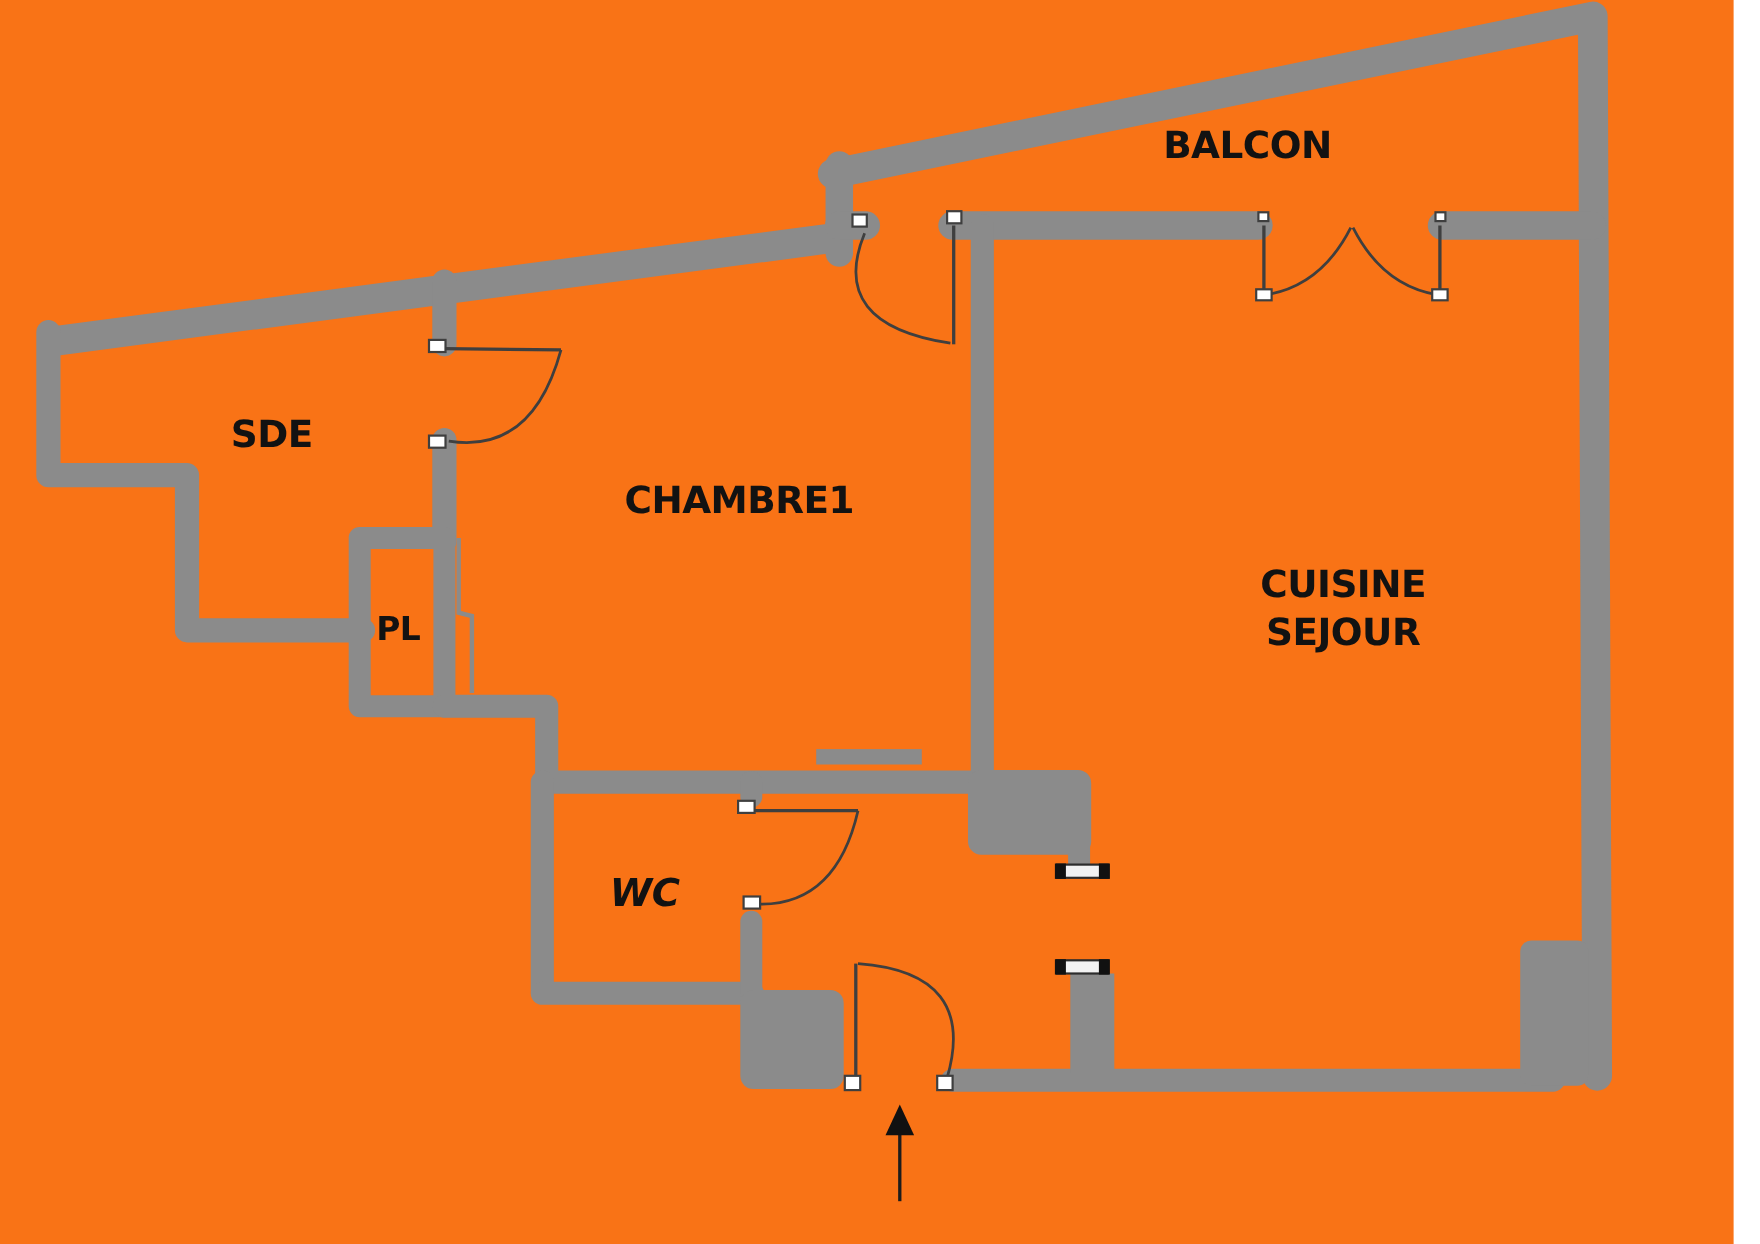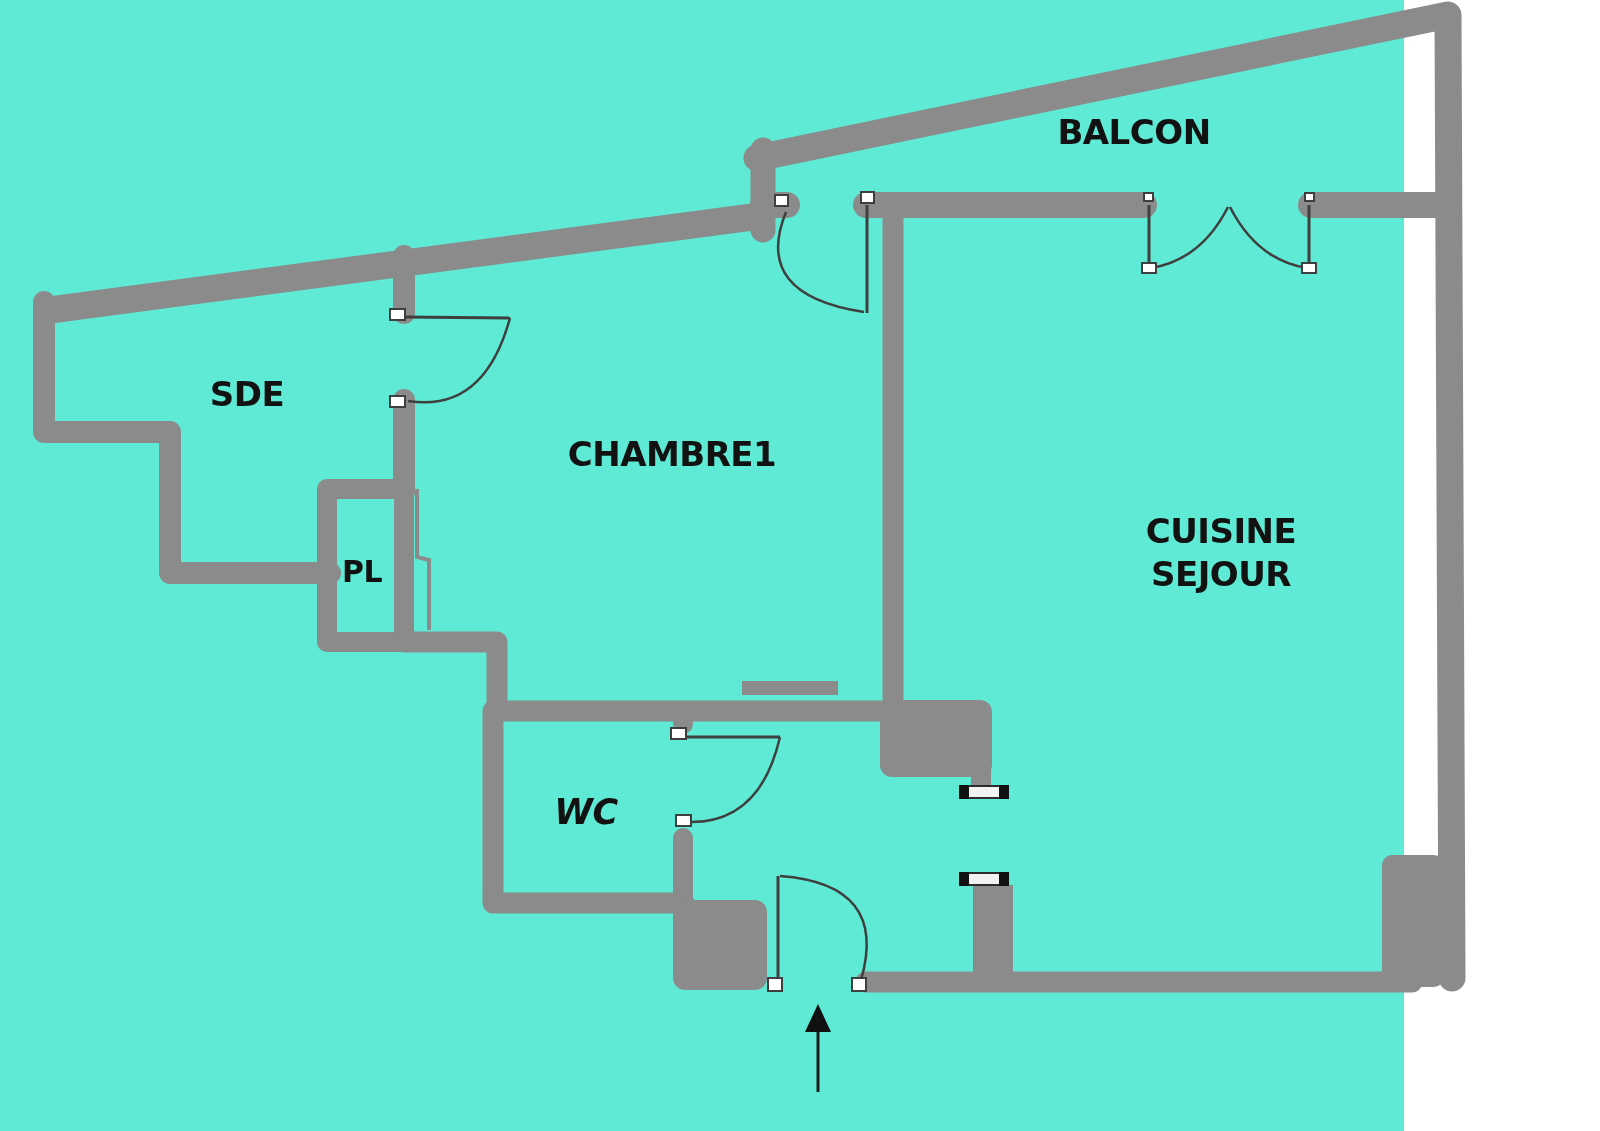--- a/index.html
+++ b/index.html
@@ -2,21 +2,21 @@
 <html style="--wall: #8b8b8b; --stroke: #3f3f3f; --text: #121212;"><head>
 <meta charset="utf-8">
 <style>
   html,body{margin:0;padding:0;background:#ffffff;}
   :root{
     --wall:#8b8b8b;
     --stroke:#3f3f3f;
     --text:#121212;
   }
   .stage{
-    position:relative;width:1404px;height:1131px;background:#5eead4;
+    position:relative;width:1576px;height:1131px;background:#f97316;
     font-family:"DejaVu Sans", sans-serif;
   }
   svg{display:block;}
   .wall{stroke:var(--wall);fill:none;stroke-linecap:round;stroke-linejoin:round;}
   .wallfill{fill:var(--wall);stroke:none;}
   .doorline{stroke:var(--stroke);stroke-width:3;fill:none;}
   .doorarc{stroke:var(--stroke);stroke-width:2.5;fill:none;}
   .hinge{fill:#ffffff;stroke:var(--stroke);stroke-width:2;}
   .radbody{fill:#f2f2f2;stroke:#2c2c2c;stroke-width:2;}
   .radcap{fill:#111111;stroke:none;}

